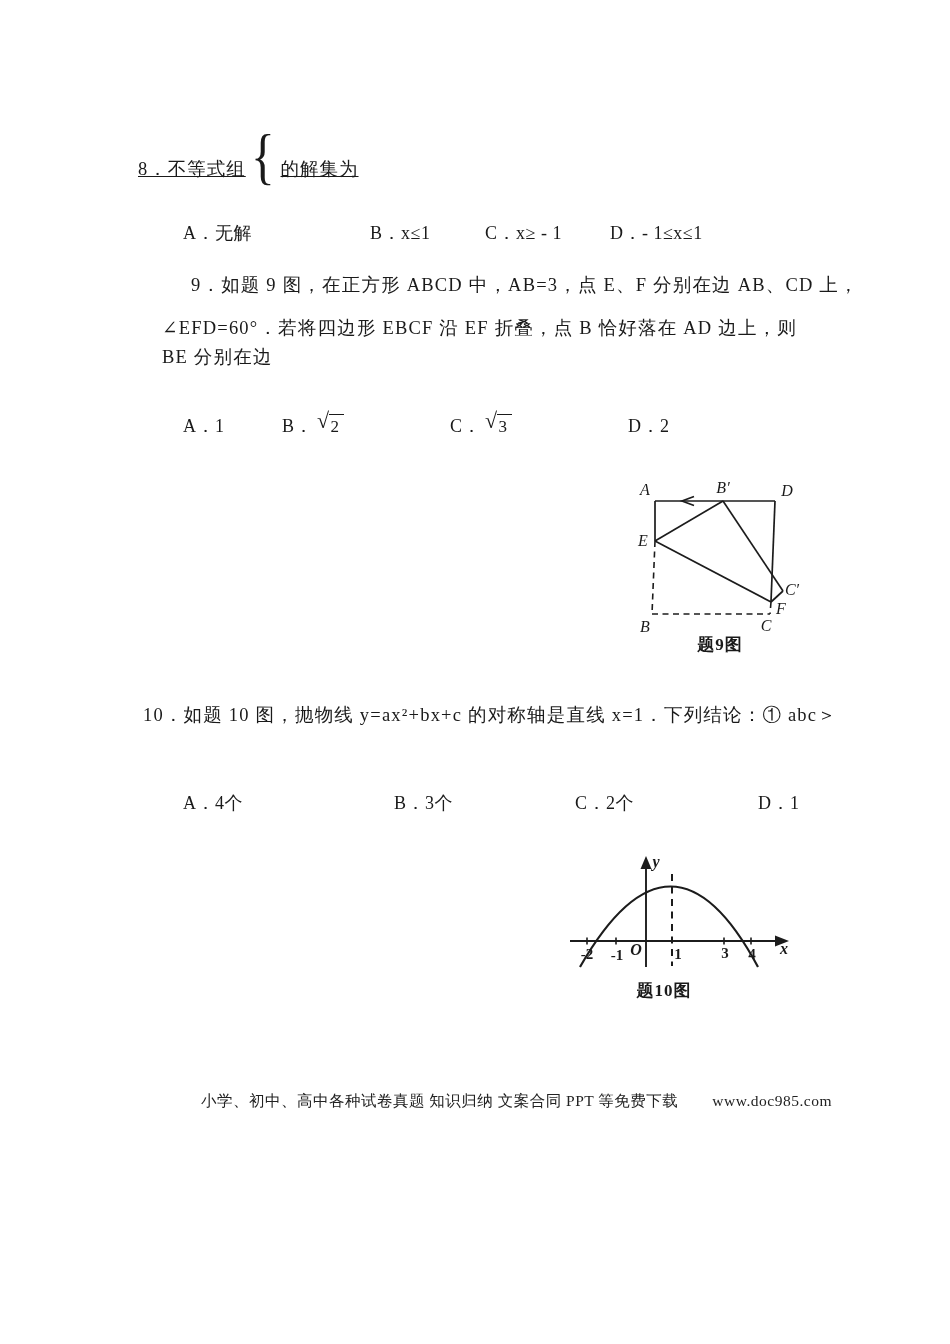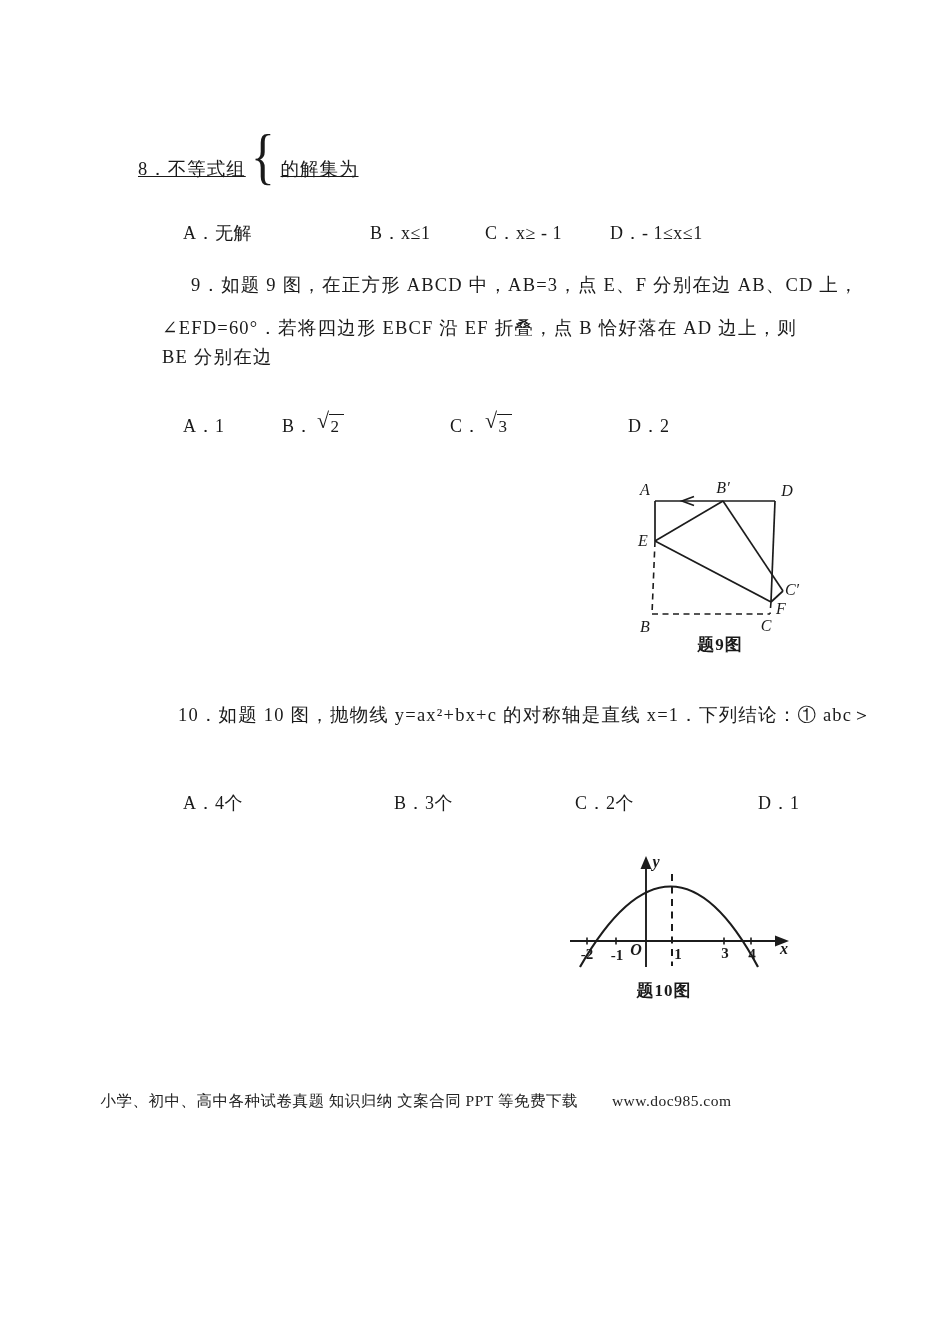--- a/index.html
+++ b/index.html
@@ -24,21 +24,21 @@
   .radical{display:inline-flex; align-items:flex-start; margin-left:4px;}
   .rsign{font-size:22px; line-height:1; transform:translateY(-4px); margin-right:-1px;}
   .rcand{font-size:17px; line-height:1.25; border-top:1.6px solid #1a1a1a; padding:1px 4px 0 2px;}
   
   svg text{font-family:"Liberation Serif","DejaVu Serif",serif;}
   .ptlabel{font-size:16px; font-style:italic;}
   .figcap{font-size:17px; font-weight:bold; letter-spacing:1px;}
   .ticklabel{font-size:15px; font-weight:600;}
   .axlabel{font-size:16px; font-style:italic; font-weight:bold;}
   
-  .footer{position:absolute; left:0; top:1091px; width:832px; text-align:center;
+  .footer{position:absolute; left:0; top:1091px; width:832px; text-align:right;
           font-size:15.5px; letter-spacing:0.5px; color:#222; white-space:nowrap;}
   .footer .url{margin-left:34px;}
 </style>
 </head>
 <body>
 
 <div class="page">
 
   <div class="abs q8row" style="left:138px; top:114px; height:72px;">
     <span class="q8lead">8．不等式组</span>
@@ -94,21 +94,21 @@
       <text class="ptlabel" x="157" y="23">D</text>
       <text class="ptlabel" x="13" y="73">E</text>
       <text class="ptlabel" x="162" y="122">C′</text>
       <text class="ptlabel" x="151" y="141">F</text>
       <text class="ptlabel" x="15" y="159">B</text>
       <text class="ptlabel" x="136" y="158">C</text>
       <text class="figcap" x="90" y="177">题9图</text>
     </g>
   </svg>
 
-  <div class="abs stemline" style="left:143px; top:702px;margin-left:35px;">10．如题 10 图，抛物线 y=ax²+bx+c 的对称轴是直线 x=1．下列结论：① abc＞</div>
+  <div class="abs stemline" style="left:143px; top:702px;">10．如题 10 图，抛物线 y=ax²+bx+c 的对称轴是直线 x=1．下列结论：① abc＞</div>
 
   <div class="optrow" style="top:791px;">
     <span class="opt" style="left:183px;">A．4个</span>
     <span class="opt" style="left:394px;">B．3个</span>
     <span class="opt" style="left:575px;">C．2个</span>
     <span class="opt" style="left:758px;">D．1</span>
   </div>
 
   <svg class="abs" style="left:560px; top:850px;" width="290" height="158" viewBox="0 0 290 158">
     <g stroke="#1c1c1c" fill="none">

